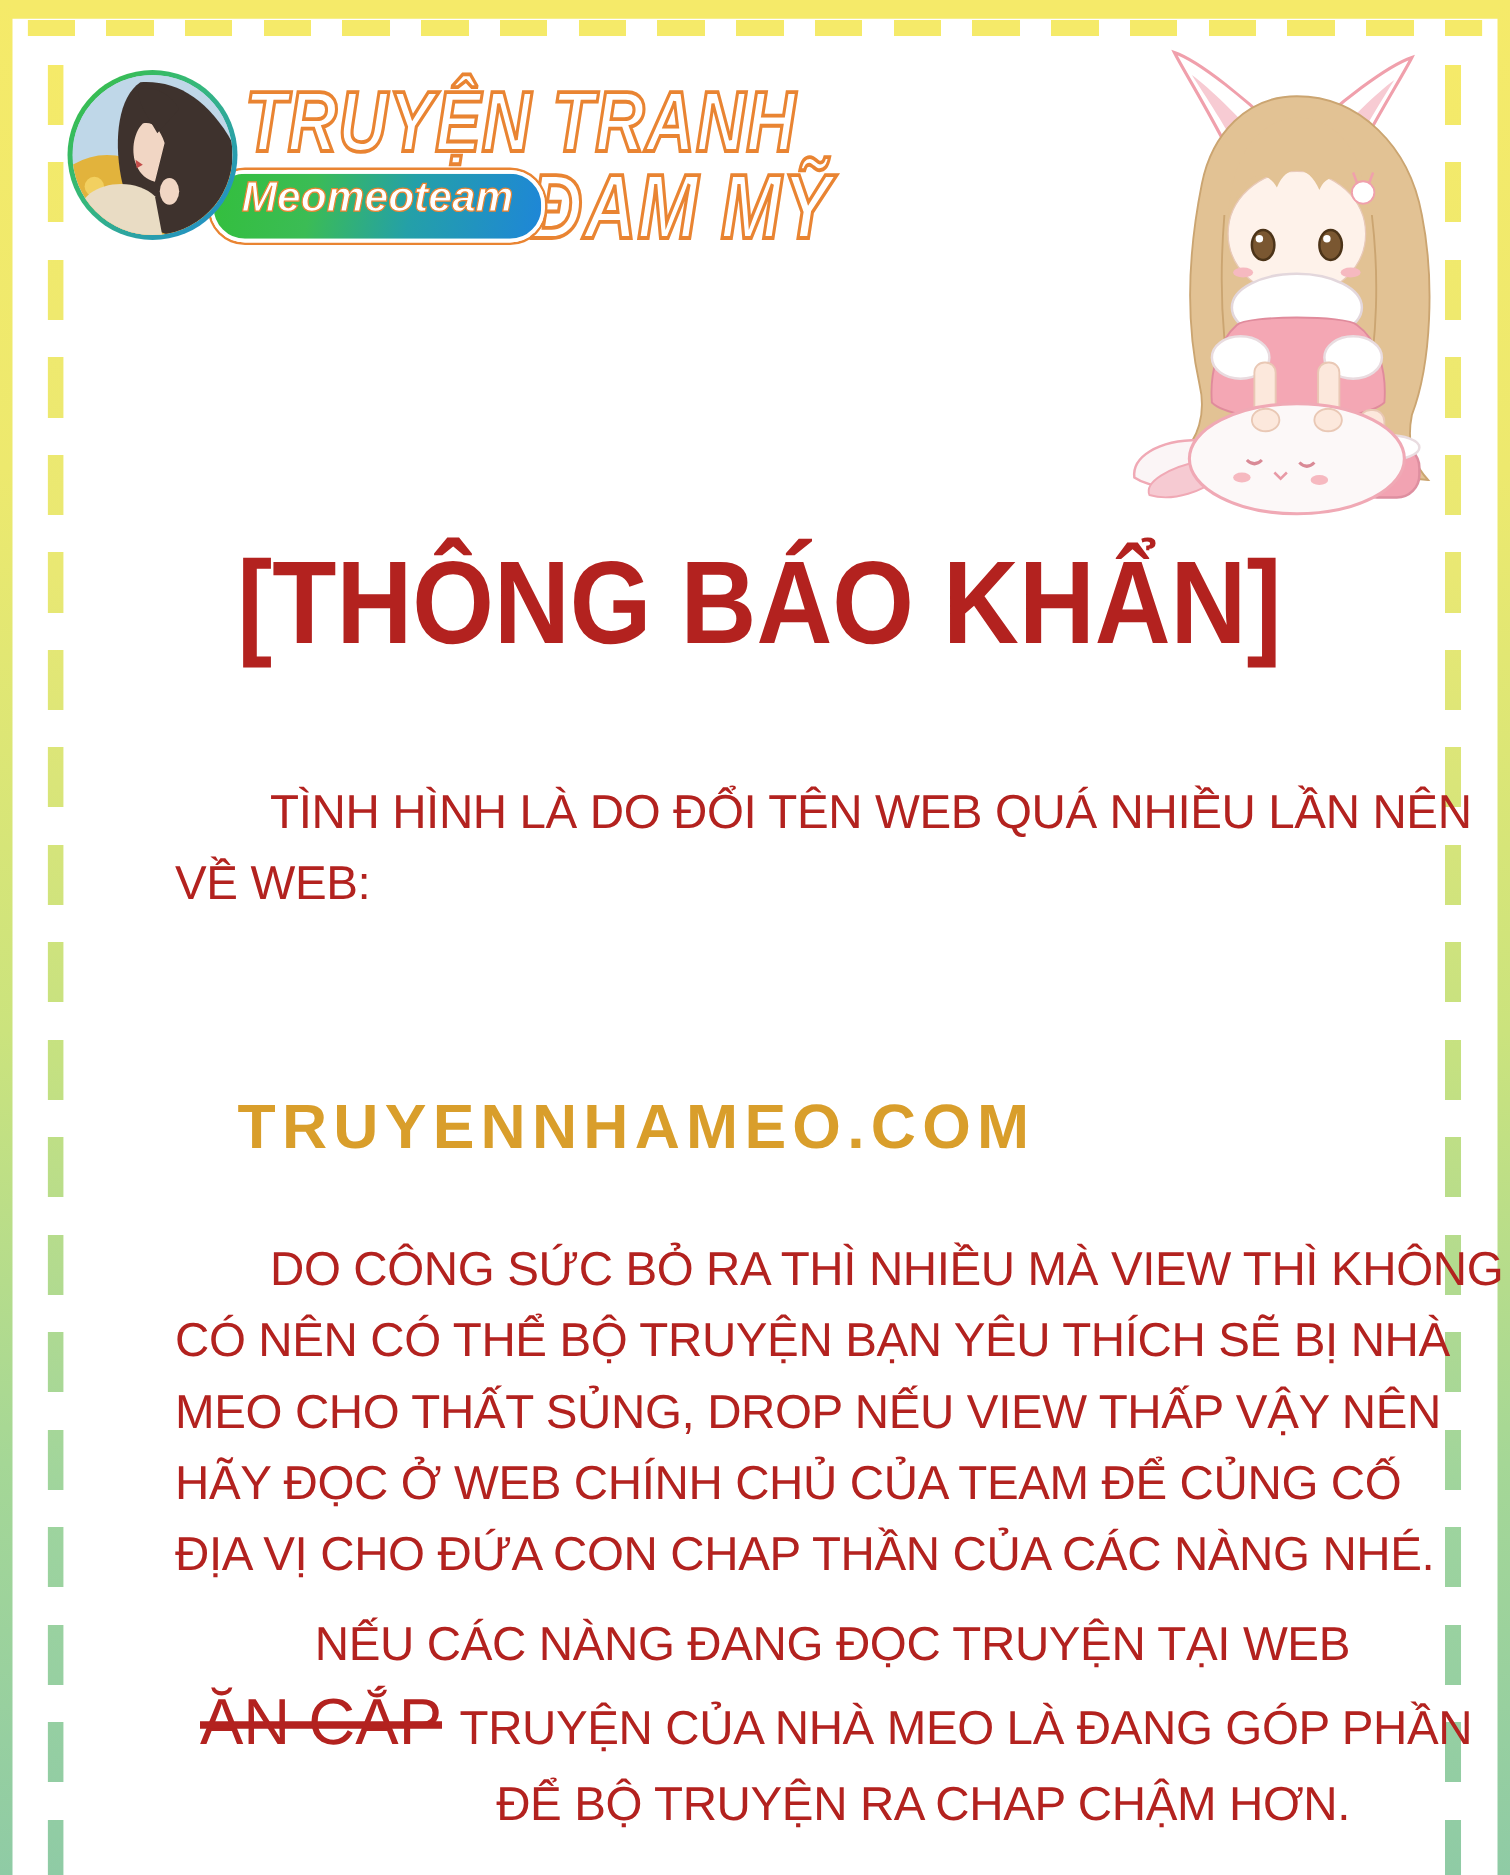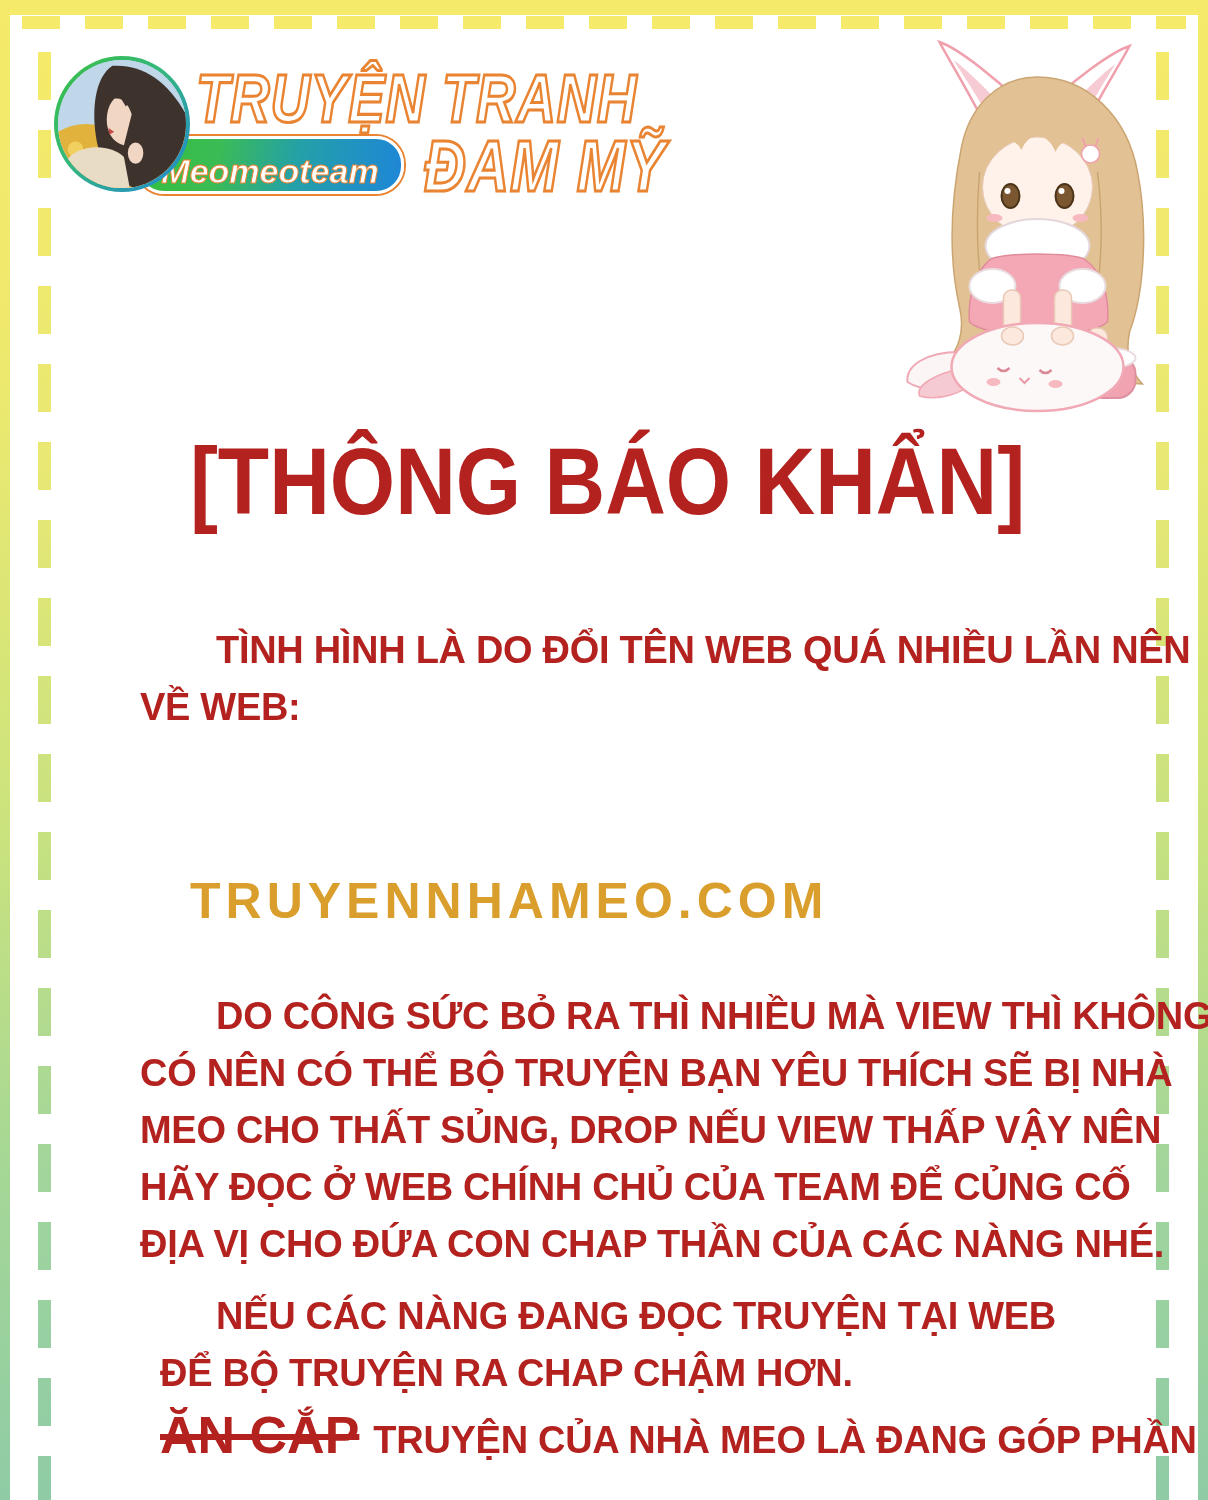--- a/index.html
+++ b/index.html
@@ -21,47 +21,47 @@
     -webkit-mask-image:repeating-linear-gradient(180deg,#000 0 48px,transparent 48px 78px);
     mask-image:repeating-linear-gradient(180deg,#000 0 48px,transparent 48px 78px);}
   .dash-v.left{left:38px;}
   .dash-v.right{right:39px;}
 
   
   .avatar-ring{position:absolute;left:54px;top:56px;width:136px;height:136px;border-radius:50%;
     background:linear-gradient(135deg,#39C03F 0%,#35B77E 45%,#1E86D8 100%);
     padding:4px;box-sizing:border-box;z-index:3;}
   .avatar-clip{width:100%;height:100%;border-radius:50%;overflow:hidden;background:#BFD7E8;}
-  .team-pill{position:absolute;left:136px;top:136px;width:262px;height:52px;border-radius:28px;
+  .team-pill{position:absolute;left:168px;top:136px;width:262px;height:52px;border-radius:28px;
     background:linear-gradient(100deg,#33BF3D 0%,#3BBC55 30%,#24A0A8 60%,#1E86D8 100%);
     border:3px solid #ffffff;box-shadow:0 0 0 2px #E98432;z-index:2;
-    display:flex;align-items:flex-end;justify-content:center;}
+    display:flex;align-items:flex-start;justify-content:center;}
   .team-pill span{color:#ffffff;font-weight:bold;font-style:italic;font-size:34px;
     -webkit-text-stroke:1px #E98432;letter-spacing:0px;}
   .logo-headline{position:absolute;color:#ffffff;font-weight:bold;font-style:italic;
     -webkit-text-stroke:2.6px #E98432;text-shadow:0 0 1px #E9843266;letter-spacing:1px;z-index:1;
     transform:scale(0.94,1.18);transform-origin:left top;white-space:nowrap;}
   .logo-headline.l1{left:196px;top:58px;font-size:58px;}
   .logo-headline.l2{left:424px;top:124px;font-size:62px;}
 
   .mascot{position:absolute;right:28px;top:22px;width:285px;height:400px;z-index:1;}
 
   
   .ann-title{position:absolute;top:420px;left:140px;width:935px;text-align:center;
     color:#B3221F;font-weight:bold;font-size:84px;letter-spacing:0px;line-height:110px;
     transform:scaleY(1.12);transform-origin:center top;white-space:nowrap;}
-  .para{position:absolute;left:140px;width:940px;color:#B3221F;font-weight:bold;
+  .para{position:absolute;left:140px;width:940px;color:#B3221F;font-weight:normal;
     font-size:38px;line-height:57px;letter-spacing:-0.3px;}
   .para .line{display:block;white-space:nowrap;}
   .para .line.indent{padding-left:76px;}
   .p1{top:622px;}
   .website{position:absolute;left:190px;top:872px;color:#D99E2B;font-weight:bold;
     font-size:50px;letter-spacing:5px;white-space:nowrap;}
   .p2{top:988px;}
-  .p3{top:1288px;}
+  .p3{top:1288px;text-align:right;}
   .p3 .line.mix{line-height:66px;}
   .strike{font-size:52px;text-decoration:line-through;text-decoration-thickness:6px;
     letter-spacing:0px;margin-right:14px;}
   .p3 .line.last{padding-left:20px;}
   .p3 .line.mix{padding-left:20px;}
 </style>
 </head>
 <body>
 
 <div class="strip-top"></div>
@@ -160,17 +160,17 @@
 <div class="para p2">
   <span class="line indent">DO CÔNG SỨC BỎ RA THÌ NHIỀU MÀ VIEW THÌ KHÔNG</span>
   <span class="line">CÓ NÊN CÓ THỂ BỘ TRUYỆN BẠN YÊU THÍCH SẼ BỊ NHÀ</span>
   <span class="line">MEO CHO THẤT SỦNG, DROP NẾU VIEW THẤP VẬY NÊN</span>
   <span class="line">HÃY ĐỌC Ở WEB CHÍNH CHỦ CỦA TEAM ĐỂ CỦNG CỐ</span>
   <span class="line">ĐỊA VỊ CHO ĐỨA CON CHAP THẦN CỦA CÁC NÀNG NHÉ.</span>
 </div>
 
 <div class="para p3">
   <span class="line indent">NẾU CÁC NÀNG ĐANG ĐỌC TRUYỆN TẠI WEB</span>
-  <span class="line last">ĐỂ BỘ TRUYỆN RA CHAP CHẬM HƠN.</span>
   <span class="line mix">
     <span class="strike">ĂN CẮP</span><span>TRUYỆN CỦA NHÀ MEO LÀ ĐANG GÓP PHẦN</span>
   </span>
+  <span class="line last">ĐỂ BỘ TRUYỆN RA CHAP CHẬM HƠN.</span>
 </div>
 
 </body></html>

